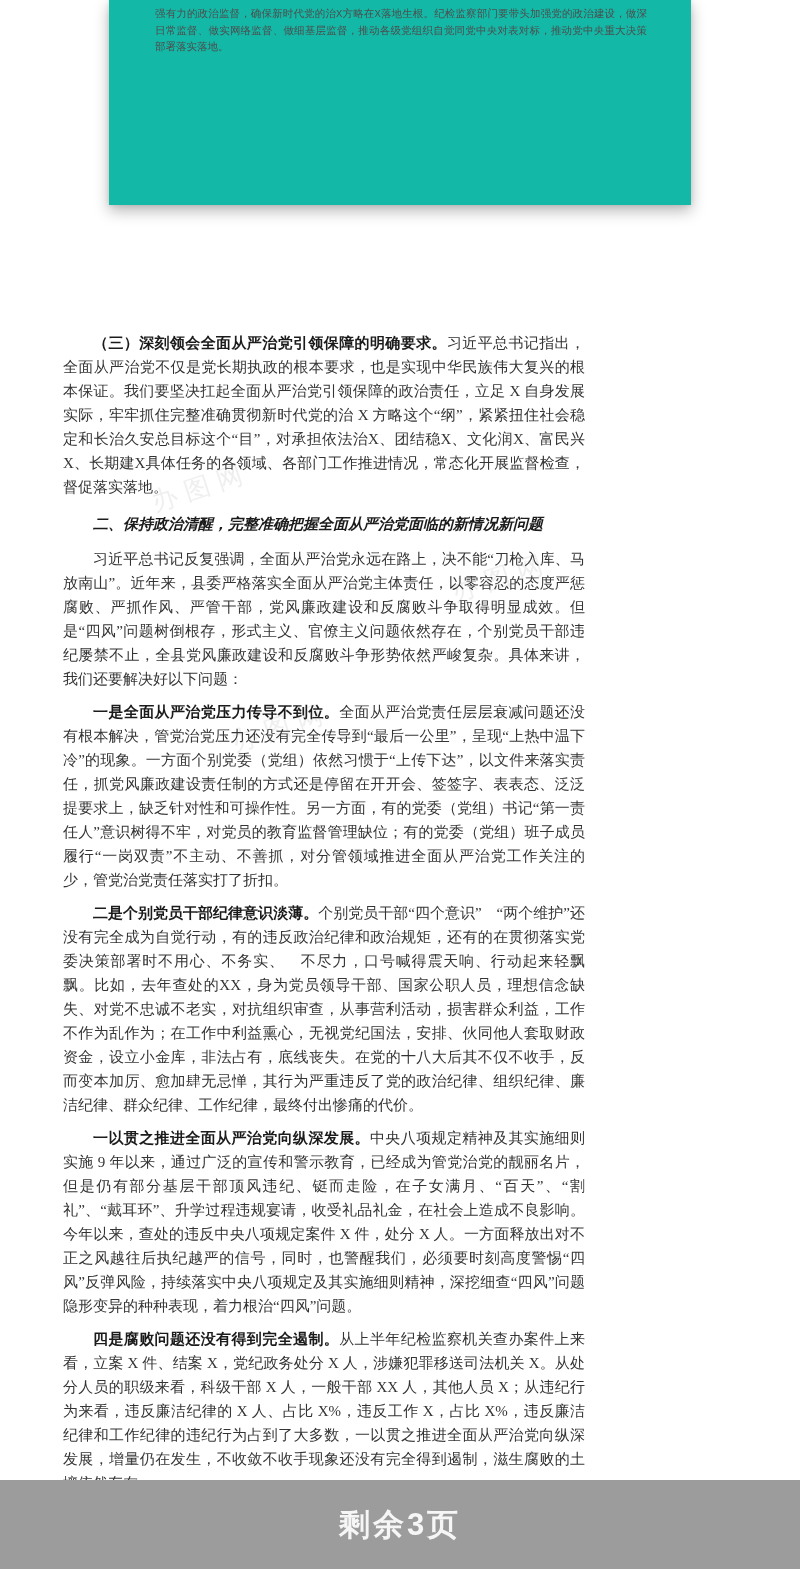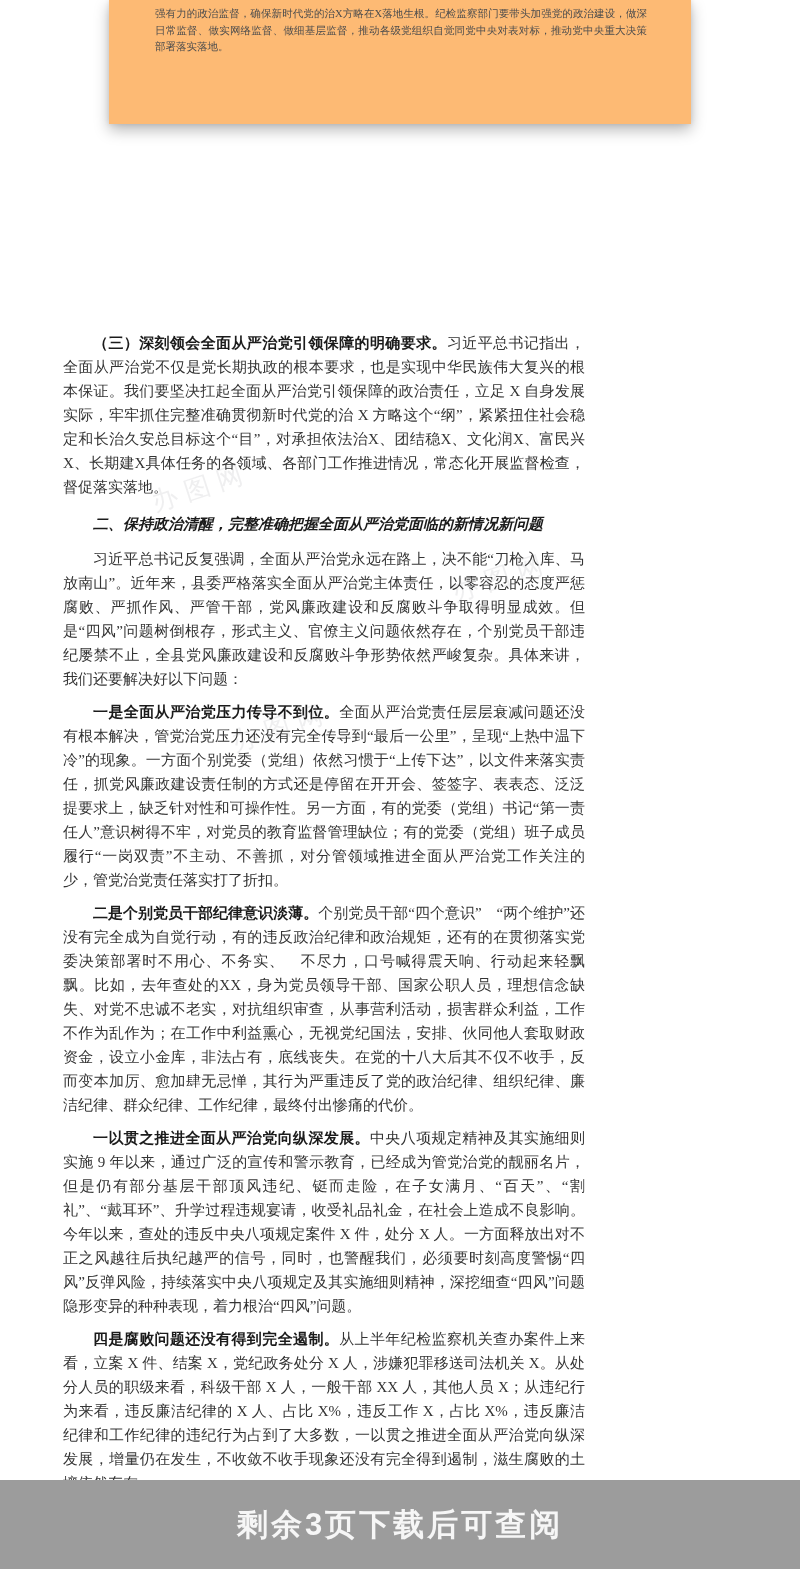--- a/index.html
+++ b/index.html
@@ -7,23 +7,24 @@
   body {
     background:#ffffff;
     font-family:"Liberation Serif","DejaVu Serif",serif;
     position:relative;
     overflow:hidden;
   }
 
   
   .prev-page {
     position:absolute; left:109px; top:0;
-    width:582px; height:124px;
-    background:#fdba74;
+    width:582px; height:205px;
+    background:#14b8a6;
     box-shadow:0 6px 14px rgba(0,0,0,0.28), 0 0 5px rgba(0,0,0,0.10);
+    font-family:Liberation Mono, monospace;
   }
   .prev-page-text {
     padding:6px 44px 0 46px;
     font-size:10.5px; line-height:1.58;
     color:#4d4d4d; text-align:justify;
   }
 
   
   .main-page {
     position:absolute; left:0; top:331px;
@@ -89,16 +90,15 @@
     <p class="para"><span class="lead">四是腐败问题还没有得到完全遏制。</span><span>从上半年纪检监察机关查办案件上来看，立案 X 件、结案 X，党纪政务处分 X 人，涉嫌犯罪移送司法机关 X。从处分人员的职级来看，科级干部 X 人，一般干部 XX 人，其他人员 X；从违纪行为来看，违反廉洁纪律的 X 人、占比 X%，违反工作 X，占比 X%，违反廉洁纪律和工作纪律的违纪行为占到了大多数，一以贯之推进全面从严治党向纵深发展，增量仍在发生，不收敛不收手现象还没有完全得到遏制，滋生腐败的土壤依然存在。</span></p>
 
   </div>
 
   <div class="watermark wm1">办图网</div>
   <div class="watermark wm2">办图网</div>
   <div class="watermark wm3">办图网</div>
 
   <div class="footer-bar">
     <span>剩余3页</span>
-    <span>下载后可查阅</span>
   </div>
 
 </div>
 
 </body></html>

